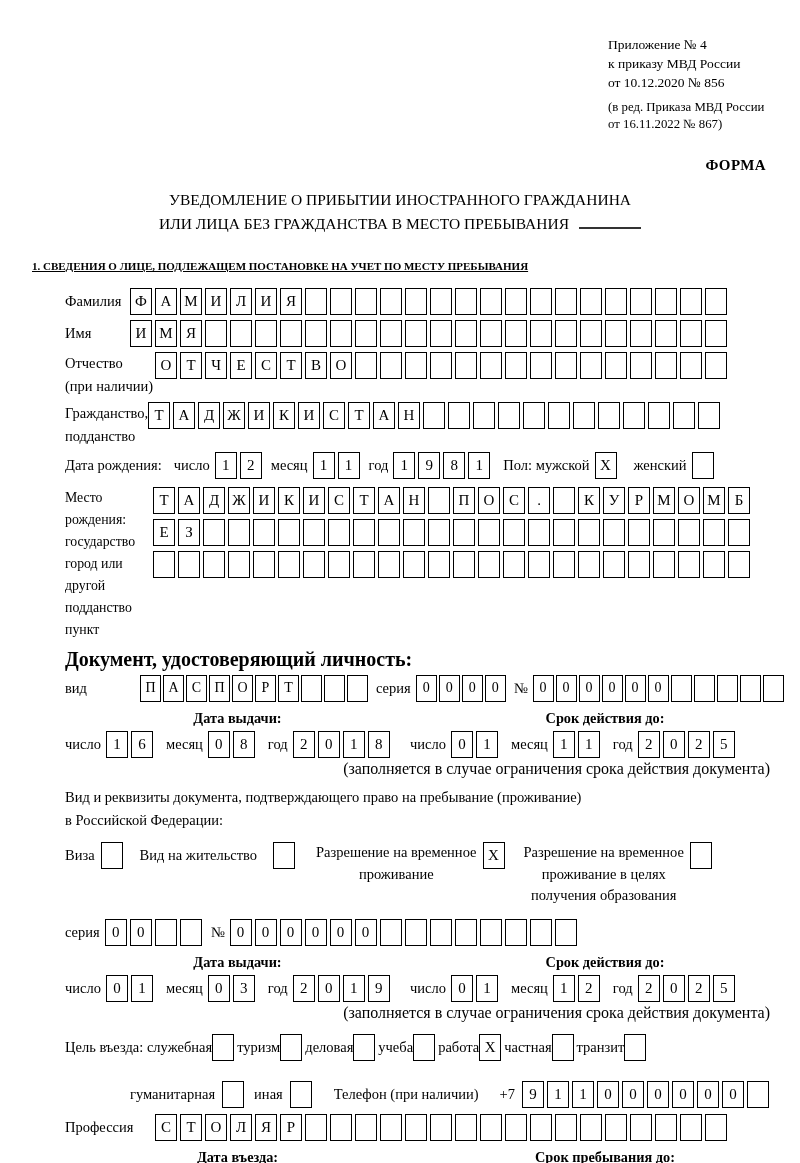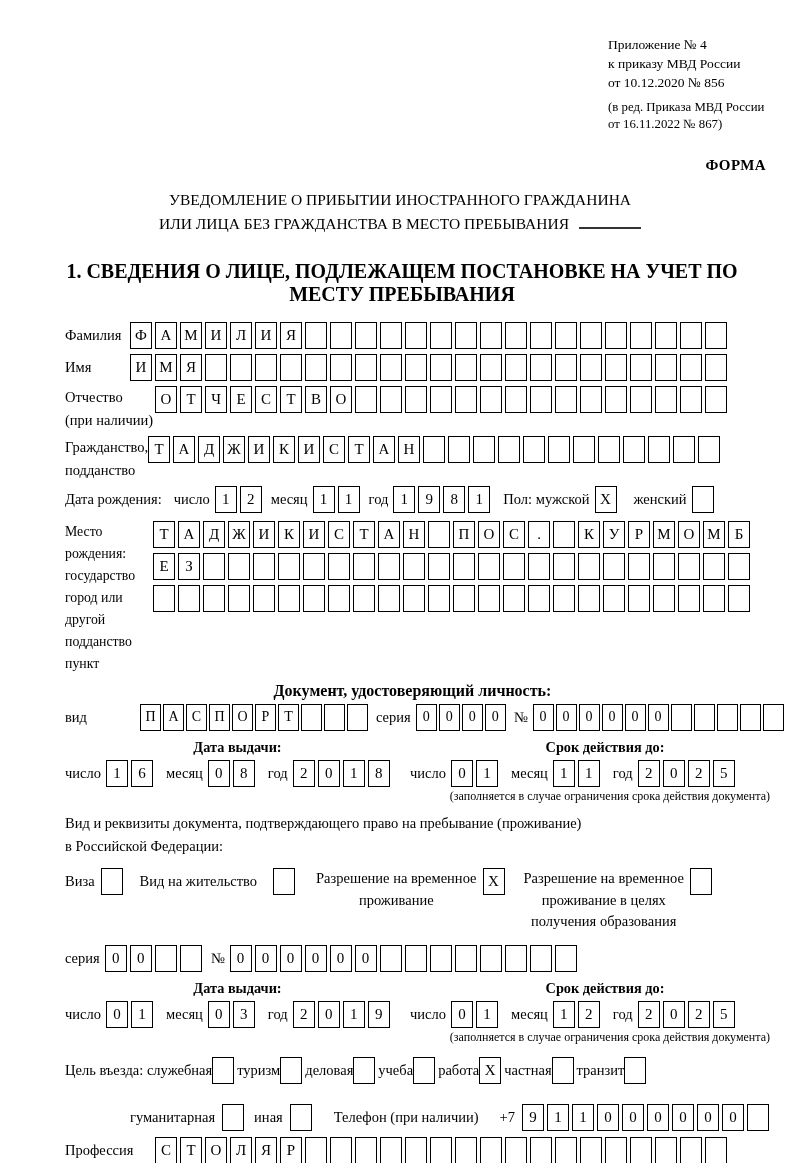--- a/index.html
+++ b/index.html
@@ -2,40 +2,40 @@
 <html><head>
 <meta charset="utf-8">
 <style>
   html,body{margin:0;padding:0;background:#fff;}
   body{width:800px;height:1163px;color:#000;font-family:"Liberation Serif",serif;font-size:14.5px;overflow:hidden;}
   .annex{margin:36px 0 0 608px;line-height:1.4;font-size:13.5px;}
   .annex-note{margin-top:6px;font-size:12.8px;line-height:1.35;}
   .forma{text-align:right;padding-right:34px;font-weight:bold;margin-top:24px;font-size:15px;letter-spacing:.4px;}
   .title{text-align:center;font-weight:normal;font-size:15.5px;margin-top:14px;line-height:1.55;}
   .blank-line{display:inline-block;width:62px;border-bottom:2.5px solid #333;height:.95em;margin-left:10px;}
-  .sect{margin:24px 28px 16px 32px;text-align:center;font-weight:bold;font-size:20px;}
+  .sect{margin:24px 28px 16px 32px;font-weight:bold;font-size:11px;text-decoration:underline;}
   .frow{display:flex;align-items:center;margin:0 0 5px 65px;}
   .frow-top{align-items:flex-start;}
   .lab{flex-shrink:0;}
   .lw65{width:65px;} .lw83{width:83px;} .lw88{width:88px;} .lw90{width:90px;}
   .lab-stack{display:flex;flex-direction:column;line-height:1.55;flex-shrink:0;}
   .lab-stack.small{font-size:13.8px;line-height:1.6;}
   .cells{display:inline-flex;flex-shrink:0;}
   .cell{display:inline-flex;align-items:center;justify-content:center;width:22px;height:27px;border:1.8px solid #000;box-sizing:border-box;margin-right:3px;font-size:15px;background:#fff;}
   .sm .cell{width:21px;margin-right:2px;font-size:14px;}
   .cellstack{display:flex;flex-direction:column;gap:5px;}
   .w{margin-right:5px;flex-shrink:0;}
   .gap10{margin-left:10px;} .gap14{margin-left:14px;} .gap6{margin-left:6px;}
-  .dochead{text-align:center;font-weight:bold;font-size:16px;margin:6px 40px 4px 65px;}
+  .dochead{text-align:left;font-weight:bold;font-size:20px;margin:6px 40px 4px 65px;}
   .twocol{display:flex;margin-left:65px;margin-top:8px;}
   .col-l{width:345px;flex-shrink:0;} .col-r{flex:1;}
   .dhead{text-align:center;font-weight:bold;margin-bottom:4px;font-size:14.3px;}
   .dgrp{display:flex;align-items:center;}
   .dgrp .grp{display:flex;align-items:center;margin-right:10px;}
-  .note{text-align:right;margin:2px 30px 7px 0;font-size:12px;}
+  .note{text-align:right;margin:2px 30px 7px 0;font-size:16px;}
   .plain{margin:8px 0 3px 65px;line-height:1.6;}
   .cbrow{display:flex;align-items:flex-start;margin:10px 0 4px 65px;}
   .cbpair{display:inline-flex;align-items:center;gap:6px;flex-shrink:0;}
   .cbpair-top{display:inline-flex;align-items:flex-start;gap:6px;}
   .cbtext{text-align:center;line-height:1.5;}
   .purpose{display:flex;align-items:center;margin:12px 0 20px 65px;flex-wrap:nowrap;}
   .purpose2{display:flex;align-items:center;gap:7px;margin:4px 0 6px 130px;}
 </style>
 </head>
 <body>

